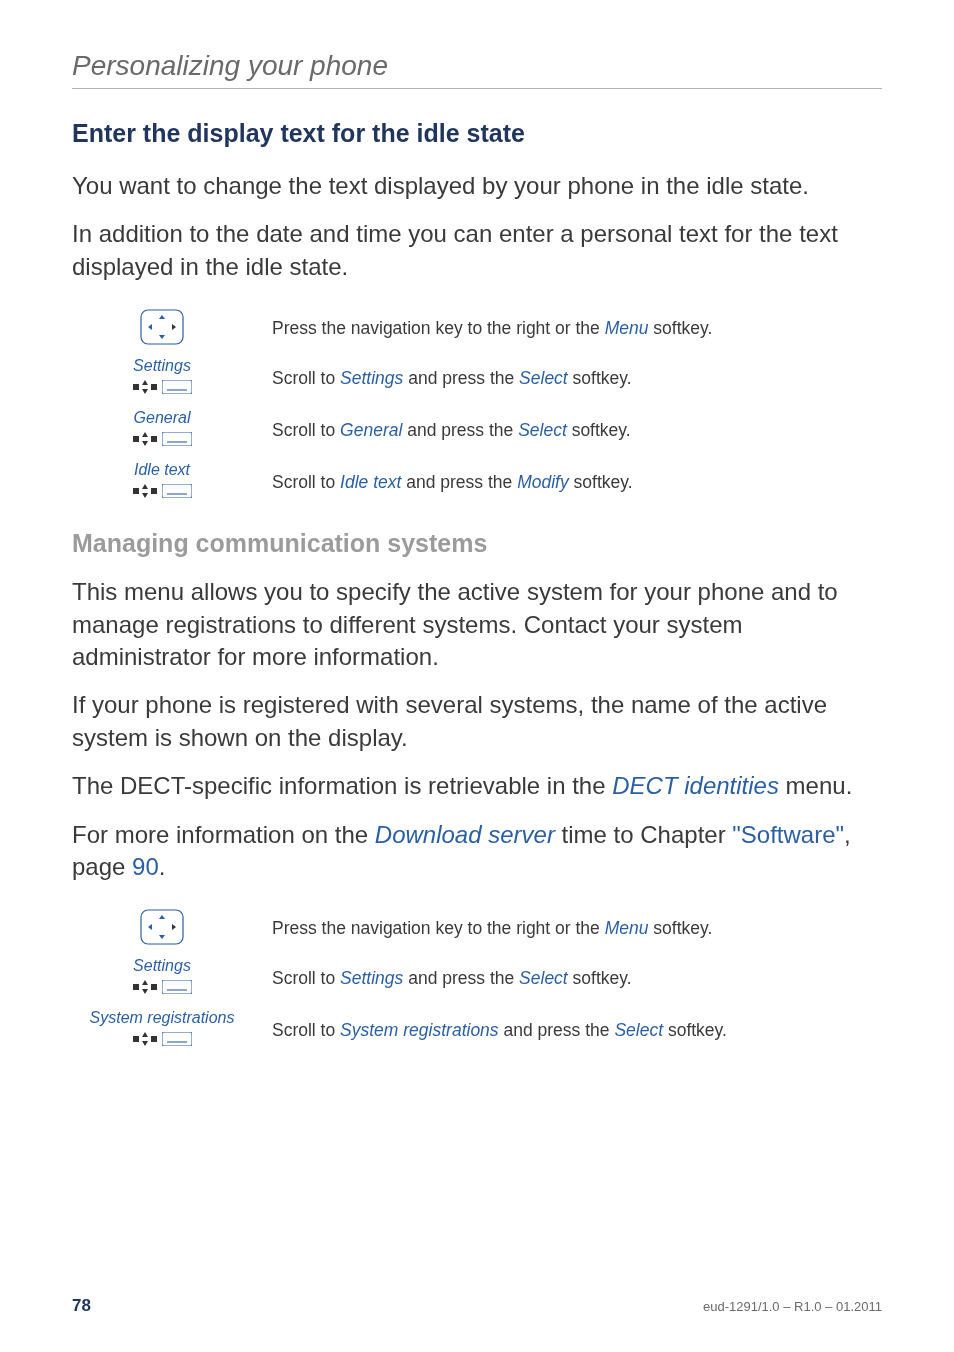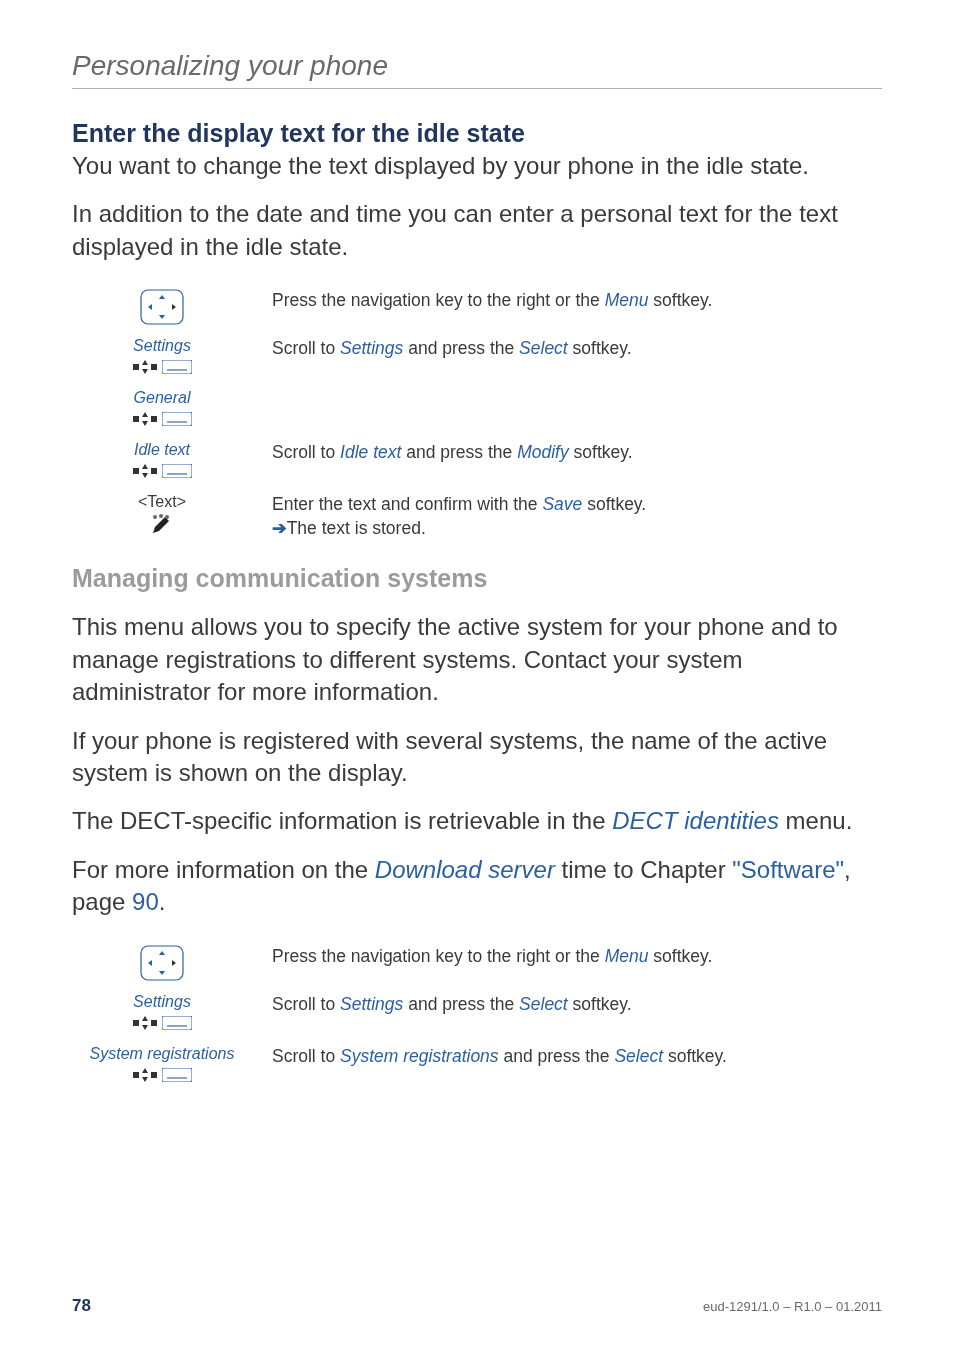--- a/index.html
+++ b/index.html
@@ -25,37 +25,37 @@
   }
   .rule {
     border: none;
     border-top: 1px solid #b0b0b0;
     margin: 0 0 30px 0;
   }
   h2.subhead-primary {
     font-size: 25px;
     font-weight: 700;
     color: #21365f;
-    margin: 0 0 2px 0;
+    margin: 0 0 22px 0;
   }
   h2.subhead-secondary {
     font-size: 25px;
     font-weight: 700;
     color: #9b9b9b;
     margin: 24px 0 18px 0;
   }
   p.body {
     font-size: 24px;
     line-height: 1.35;
     margin: 0 0 16px 0;
     color: #3a3a3a;
   }
   .step-row {
     display: flex;
-    align-items: flex-start;
+    align-items: center;
     margin-bottom: 8px;
   }
   .step-icon-col {
     width: 200px;
     flex: 0 0 200px;
     text-align: center;
     padding-right: 20px;
     box-sizing: border-box;
   }
   .step-text-col {
@@ -180,51 +180,42 @@
         <span class="step-label">General</span>
         <span class="scroll-softkey">
           <svg width="26" height="20" viewBox="0 0 26 20">
               <use href="#dpad"></use>
             </svg>
           <svg width="30" height="14" viewBox="0 0 30 14">
               <use href="#softbtn"></use>
             </svg>
         </span>
       </div>
+      <div class="step-text-col">
+        <span>Scroll to </span><span class="kw">General</span><span> and press the </span><span class="kw">Select</span><span> softkey.</span>
+      </div>
     </div>
 
     <div class="step-row">
       <div class="step-icon-col">
         <span class="step-label">Idle text</span>
         <span class="scroll-softkey">
           <svg width="26" height="20" viewBox="0 0 26 20">
               <use href="#dpad"></use>
             </svg>
           <svg width="30" height="14" viewBox="0 0 30 14">
               <use href="#softbtn"></use>
             </svg>
         </span>
       </div>
       <div class="step-text-col">
         <span>Scroll to </span><span class="kw">Idle text</span><span> and press the </span><span class="kw">Modify</span><span> softkey.</span>
       </div>
     </div>
 
-    <div class="step-row">
-      <div class="step-icon-col">
-        <span style="display:block;font-size:16px;color:#3a3a3a;margin-bottom:2px;">&lt;Text&gt;</span>
-        <svg width="22" height="22" viewBox="0 0 22 22">
-            <use href="#pen"></use>
-          </svg>
-      </div>
-      <div class="step-text-col">
-        <span>Enter the text and confirm with the </span><span class="kw">Save</span><span> softkey.</span><br>
-        <span class="arrow">➔</span><span>The text is stored.</span>
-      </div>
-    </div>
 
   </div>
 
   <h2 class="subhead-secondary">Managing communication systems</h2>
 
   <p class="body">This menu allows you to specify the active system for your phone and to manage registrations to different systems. Contact your system administrator for more information.</p>
   <p class="body">If your phone is registered with several systems, the name of the active system is shown on the display.</p>
   <p class="body">
     <span>The DECT-specific information is retrievable in the </span><span class="em-link">DECT identities</span><span> menu.</span>
   </p>

